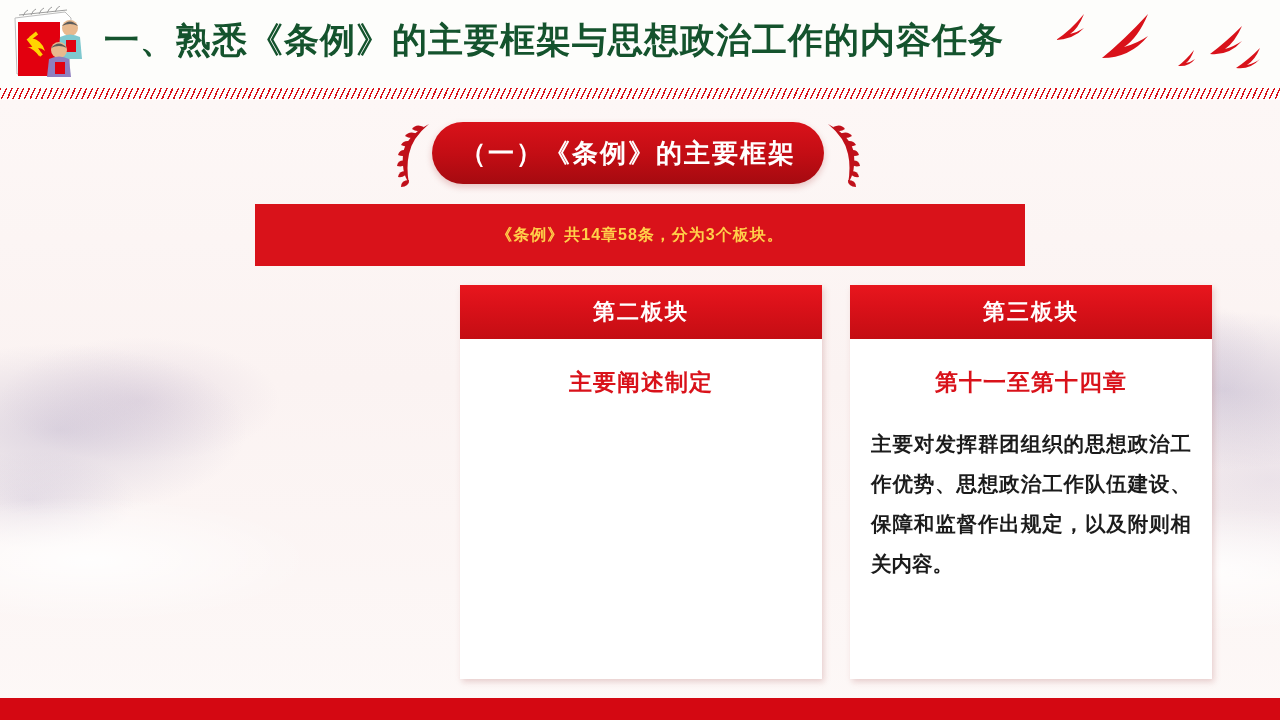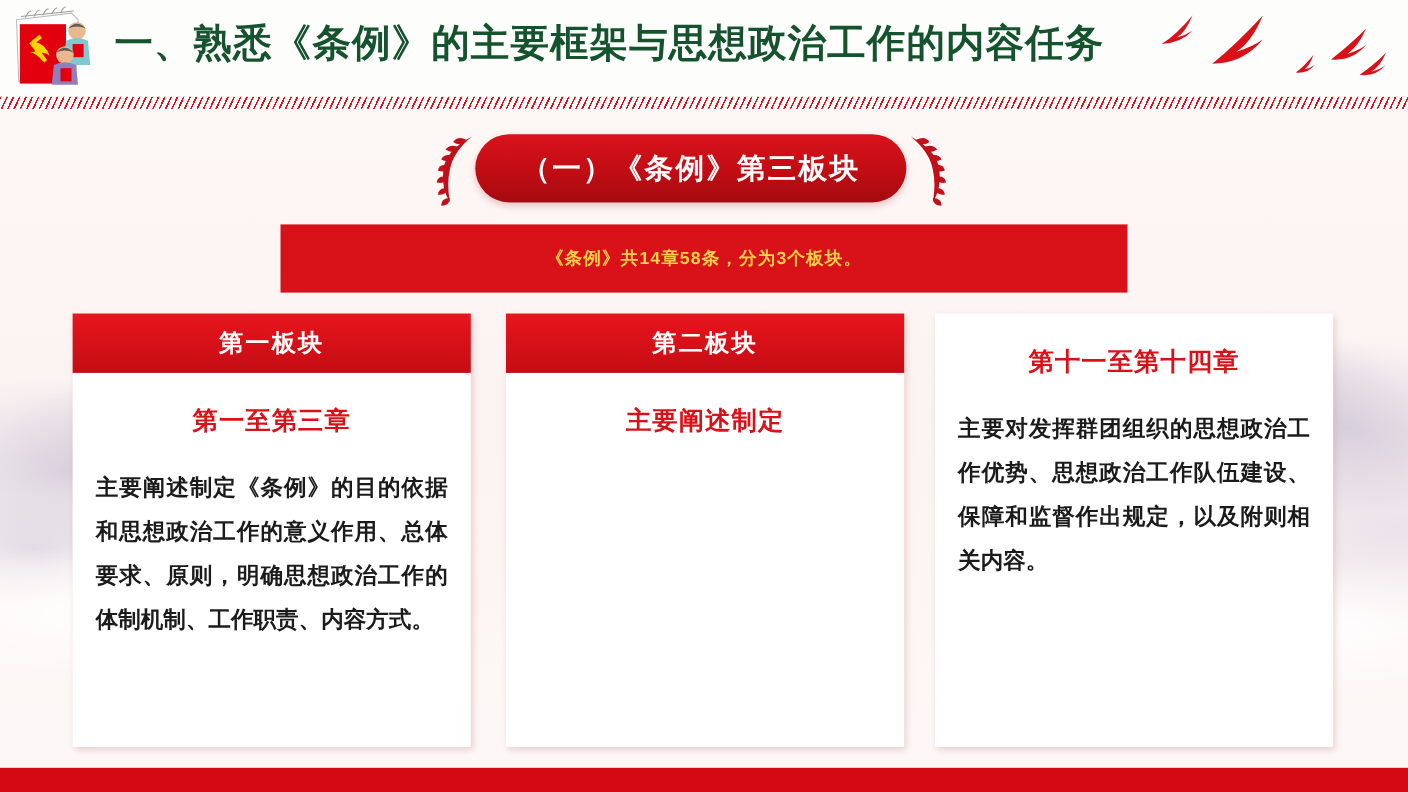--- a/index.html
+++ b/index.html
@@ -224,21 +224,21 @@
             <path d="M18 31 q-9 -3 -11 4 q8 3 11 -4Z"></path>
             <path d="M16 41 q-9 -2 -10 5 q8 2 10 -5Z"></path>
             <path d="M16 51 q-8 -1 -9 6 q8 1 9 -6Z"></path>
             <path d="M18 60 q-8 0 -8 7 q8 0 8 -7Z"></path>
           </g>
         </g>
       </svg>
     </div>
 
     <div class="pill">
-      <span class="pill-text">（一）《条例》第三板块</span>
+      <span class="pill-text">（一）《条例》的主要框架</span>
     </div>
 
     <div class="laurel right">
       <svg width="46" height="68" viewBox="0 0 46 68">
         <g fill="#c0101a">
           <path d="M38 4 q-24 13 -26 30 q-2 17 6 30 q-3 -17 0 -30 q3 -16 20 -30Z"></path>
           <g>
             <path d="M33 7 q-8 -4 -12 2 q7 5 12 -2Z"></path>
             <path d="M27 14 q-9 -4 -13 2 q8 5 13 -2Z"></path>
             <path d="M22 22 q-9 -3 -12 3 q8 4 12 -3Z"></path>
@@ -251,36 +251,32 @@
       </svg>
     </div>
   </div>
 
   <div class="gold-banner">
     <span class="gold-banner-text">《条例》共14章58条，分为3个板块。</span>
   </div>
 
   <div class="cards">
 
-    <div class="card c1">
-      <div class="card-head">
-        <span class="card-head-text">第一板块</span>
-      </div>
-      <div class="card-sub">第一至第三章</div>
-      <div class="card-body">主要阐述制定《条例》的目的依据和思想政治工作的意义作用、总体要求、原则，明确思想政治工作的体制机制、工作职责、内容方式。</div>
-    </div>
 
     <div class="card c2">
       <div class="card-head">
         <span class="card-head-text">第二板块</span>
       </div>
       <div class="card-sub">主要阐述制定</div>
     </div>
 
     <div class="card c3">
+      <div class="card-head">
+        <span class="card-head-text">第三板块</span>
+      </div>
       <div class="card-sub">第十一至第十四章</div>
       <div class="card-body">主要对发挥群团组织的思想政治工作优势、思想政治工作队伍建设、保障和监督作出规定，以及附则相关内容。</div>
     </div>
 
   </div>
 
   <div class="footer-bar"></div>
 
 </div>
 

